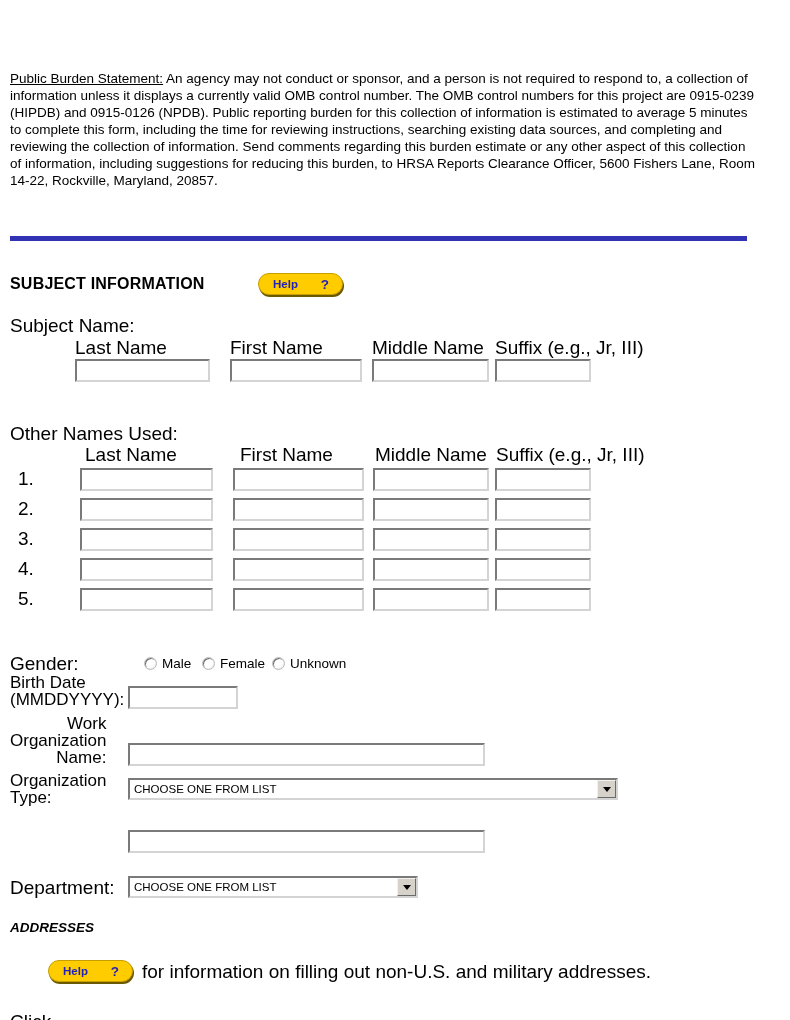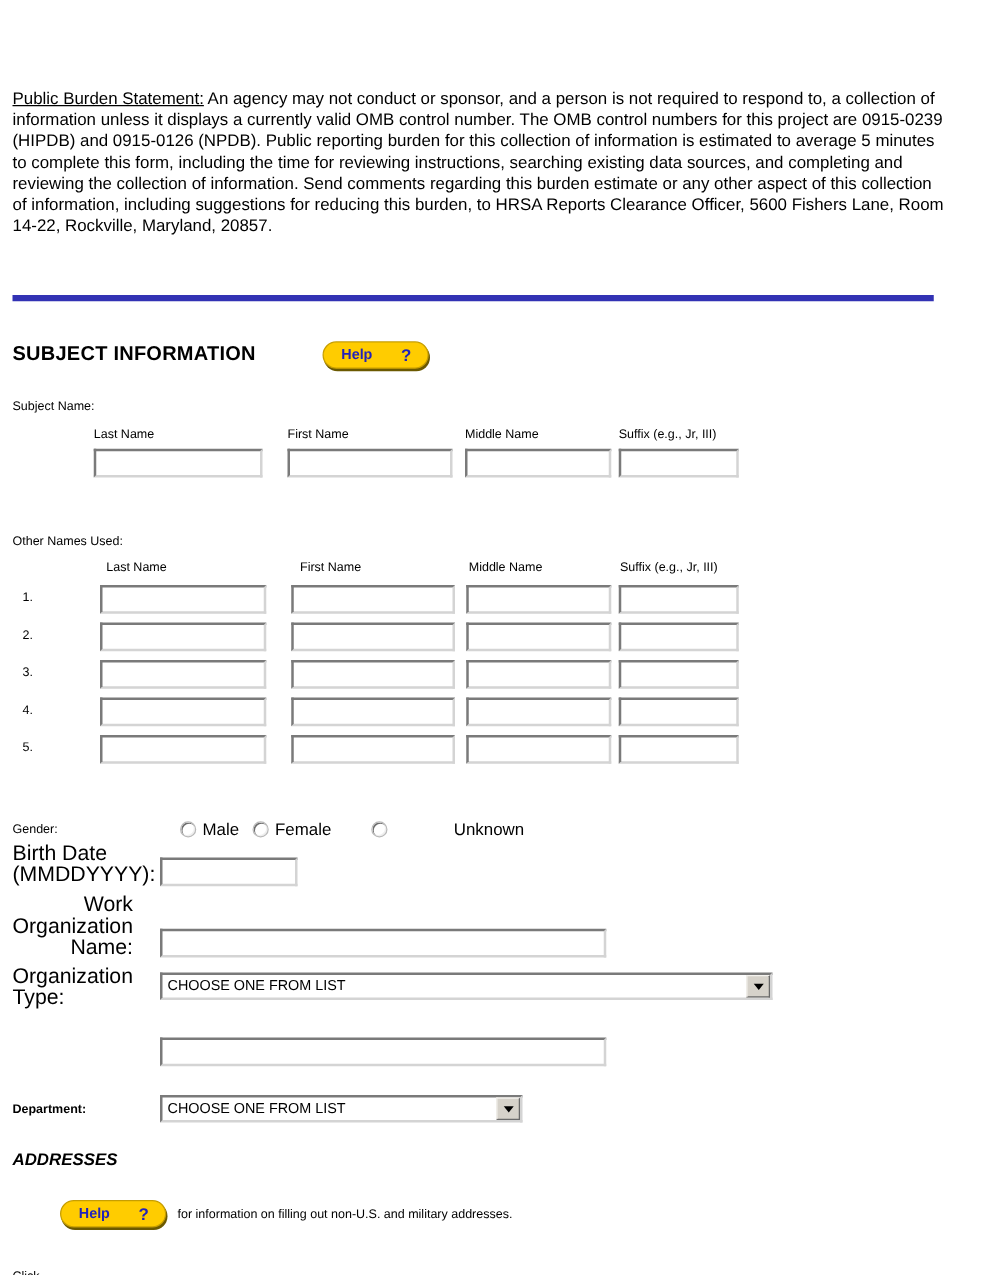--- a/index.html
+++ b/index.html
@@ -1,20 +1,20 @@
 <!DOCTYPE html>
 <html style="--divider: #3232b4; --help-gold: #ffcc00; --help-text: #2222bb;"><head>
 <meta charset="utf-8">
 <style>
   * { margin:0; padding:0; }
   html,body { background:#fff; }
   body { font-family:"Liberation Sans", sans-serif; color:#000; }
   .page { position:relative; width:790px; height:1020px; background:#fff; overflow:hidden; }
   .abs { position:absolute; }
-  .txt { font-size:10px; line-height:16px; white-space:nowrap; }
+  .txt { font-size:19px; line-height:16px; white-space:nowrap; }
   .omb div { font-size:13.5px; line-height:16px; }
   .burden { font-size:13.5px; line-height:17px; white-space:normal; }
   .u { text-decoration:underline; }
   .divider { background:var(--divider,#3232b4); }
   .section-title { font-size:16px; font-weight:bold; letter-spacing:.2px; white-space:nowrap; }
   .sub-title { font-size:13.5px; font-weight:bold; white-space:nowrap; }
   .help-btn {
     width:85px; height:22px; box-sizing:border-box;
     background:var(--help-gold,#ffcc00);
     border:1px solid #c79e00; border-radius:11px;
@@ -118,21 +118,21 @@
 
   <div class="abs txt" style="left:10px; top:656px;text-align:center;">Gender:</div>
   <label class="abs radio-group" style="left:144px; top:656px;">
     <span class="radio"></span>
     <span>Male</span>
   </label>
   <label class="abs radio-group" style="left:202px; top:656px;">
     <span class="radio"></span>
     <span>Female</span>
   </label>
-  <label class="abs radio-group" style="left:297px; top:656px;gap:48px;">
+  <label class="abs radio-group" style="left:272px; top:656px;">
     <span class="radio"></span>
     <span>Unknown</span>
   </label>
 
   <div class="abs ml-label" style="left:10px; top:674px;">
     <div>Birth Date</div>
     <div>(MMDDYYYY):</div>
   </div>
   <input class="tb" style="left: 128px; top: 686px; width: 110px;" value="">
 
@@ -149,21 +149,21 @@
   </div>
   <div class="select" style="left:128px; top:778px; width:490px;">
     <span>CHOOSE ONE FROM LIST</span>
     <span class="caret-box">
         <span class="caret"></span>
       </span>
   </div>
 
   <input class="tb" style="left: 128px; top: 830px; width: 357px;" value="">
 
-  <div class="abs txt" style="left:10px; top:880px;font-weight:bold;">Department:</div>
+  <div class="abs txt" style="left:10px; top:880px;">Department:</div>
   <div class="select" style="left:128px; top:876px; width:290px;">
     <span>CHOOSE ONE FROM LIST</span>
     <span class="caret-box">
         <span class="caret"></span>
       </span>
   </div>
 
   <div class="abs sub-title" style="left:10px; top:920px;font-style:italic;">ADDRESSES</div>
   <span class="abs txt" style="left:10px; top:1014px;">Click</span>
   <div class="abs help-btn" style="left:48px; top:960px;">

